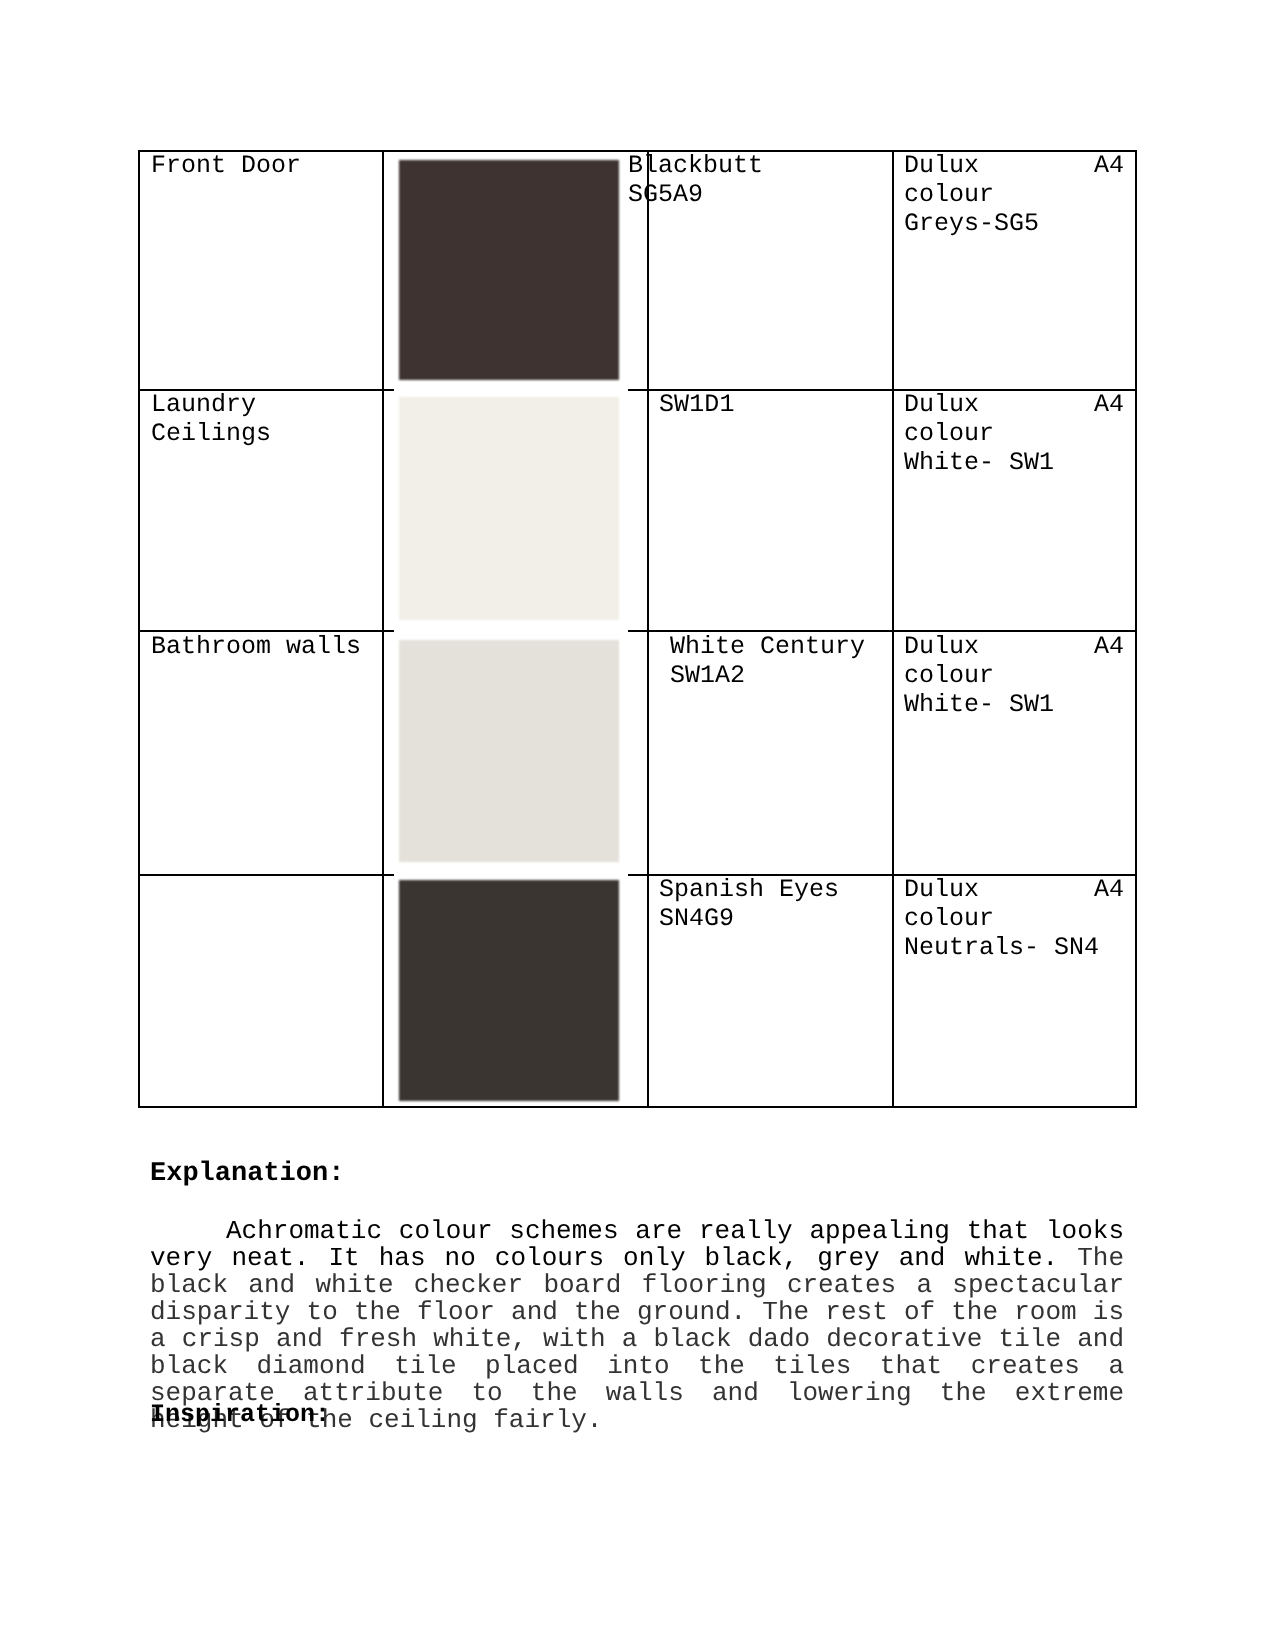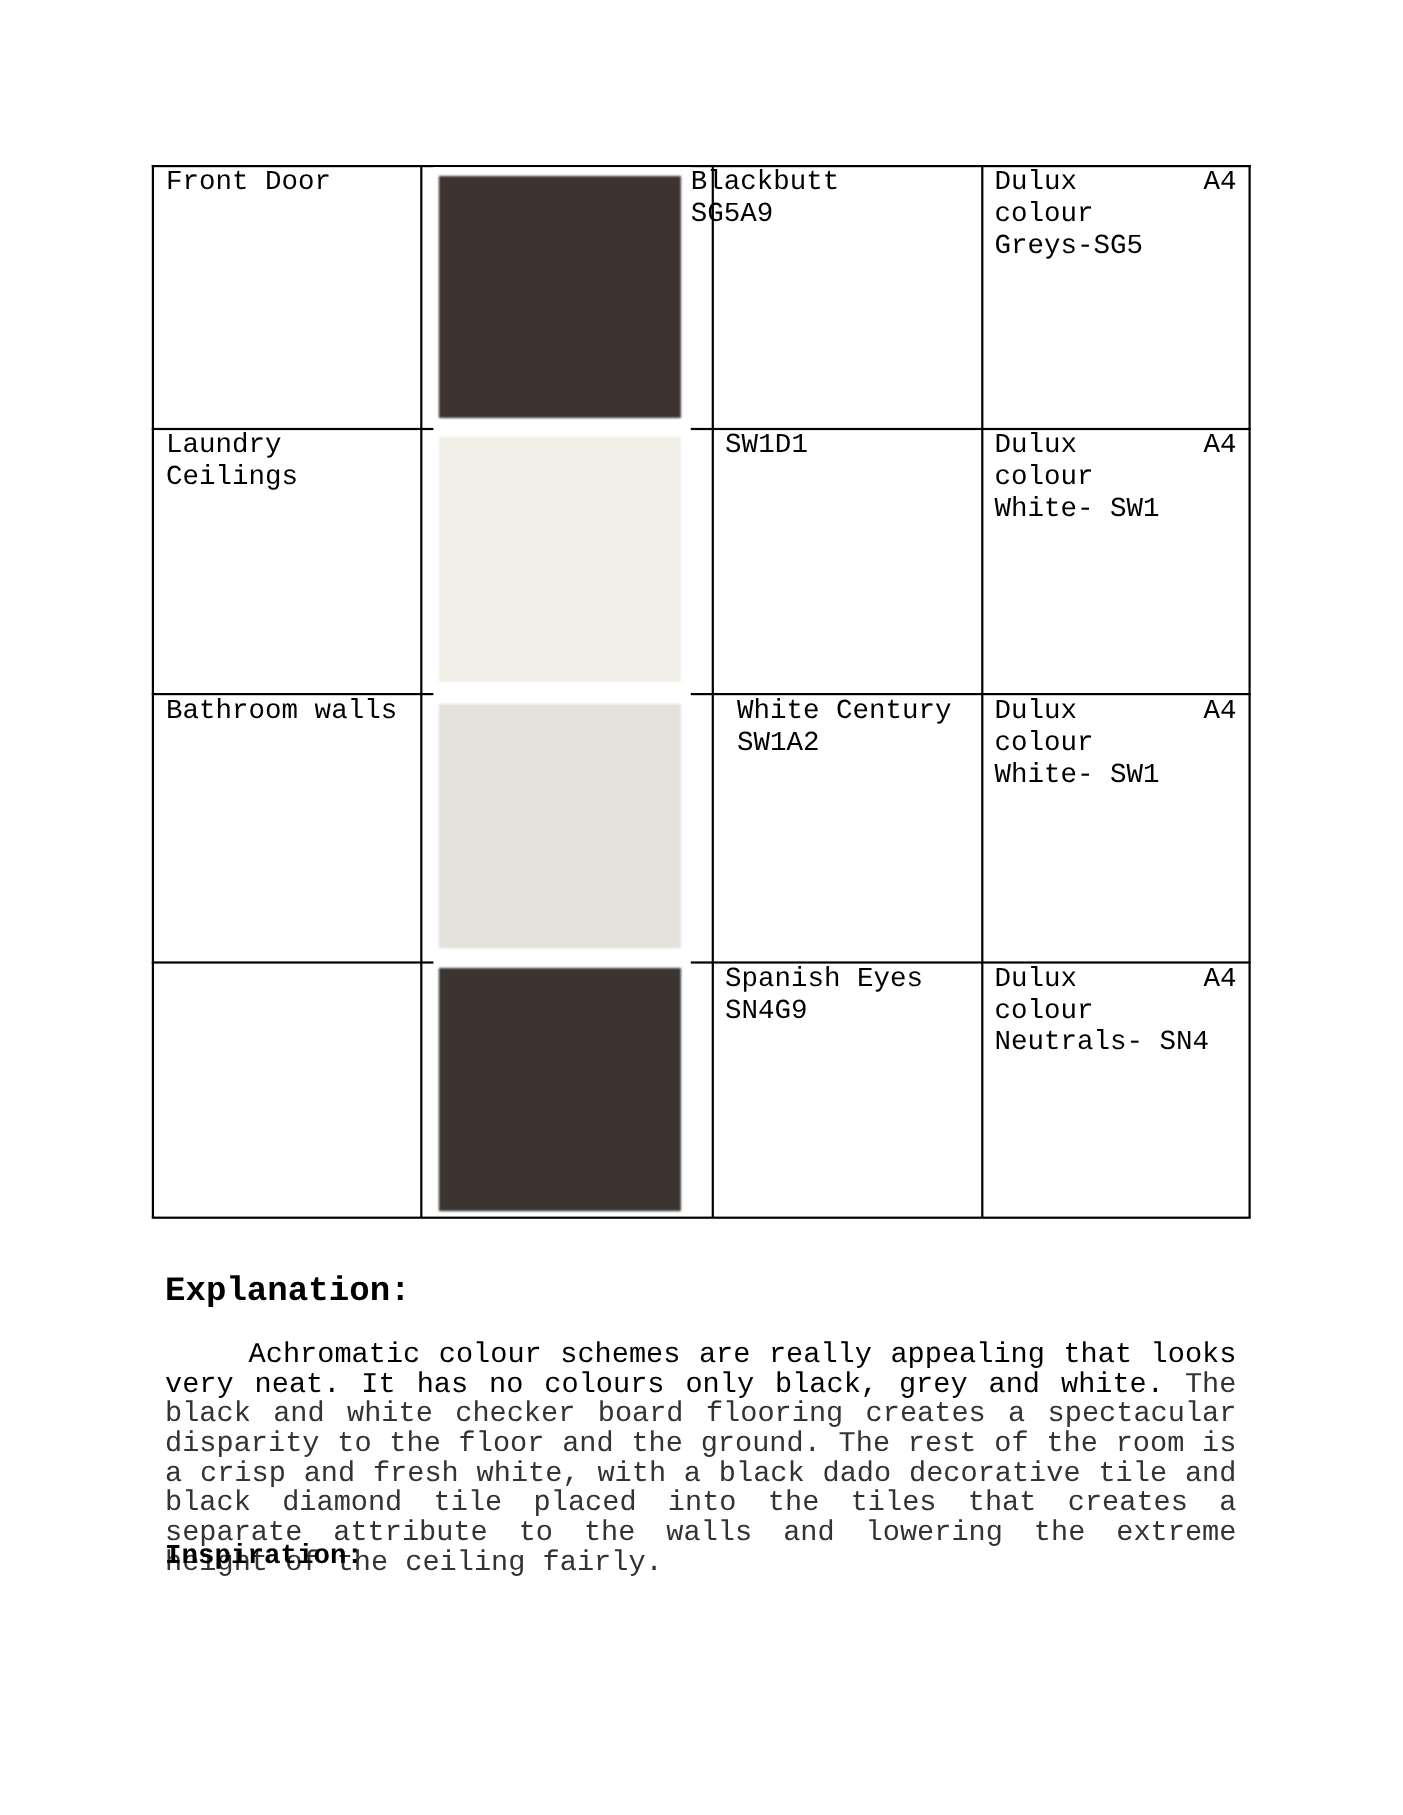--- a/index.html
+++ b/index.html
@@ -26,21 +26,21 @@
   }
   .cell .ln { display:block; }
   
   .cell.wrap3 { letter-spacing:0.12px; }
 
   
   .simg { position:absolute; background:#ffffff; }
   .sw   { position:absolute; filter:blur(0.8px); }
 
   
-  .expl  { position:absolute; left:150px; top:1160px; font-size:31px; font-weight:bold; line-height:29.2px; }
+  .expl  { position:absolute; left:150px; top:1160px; font-size:27px; font-weight:bold; line-height:29.2px; }
   .para  { position:absolute; left:150px; top:1218px; width:974px; font-size:26px; line-height:27px;
            text-align:justify; color:#333333; text-indent:76px; }
   .para .d { color:#000000; }
   .insp  { position:absolute; left:150px; top:1400.3px; font-size:25px; font-weight:bold; line-height:29.2px; }
 </style>
 </head>
 <body>
 
 <div class="page">
 

